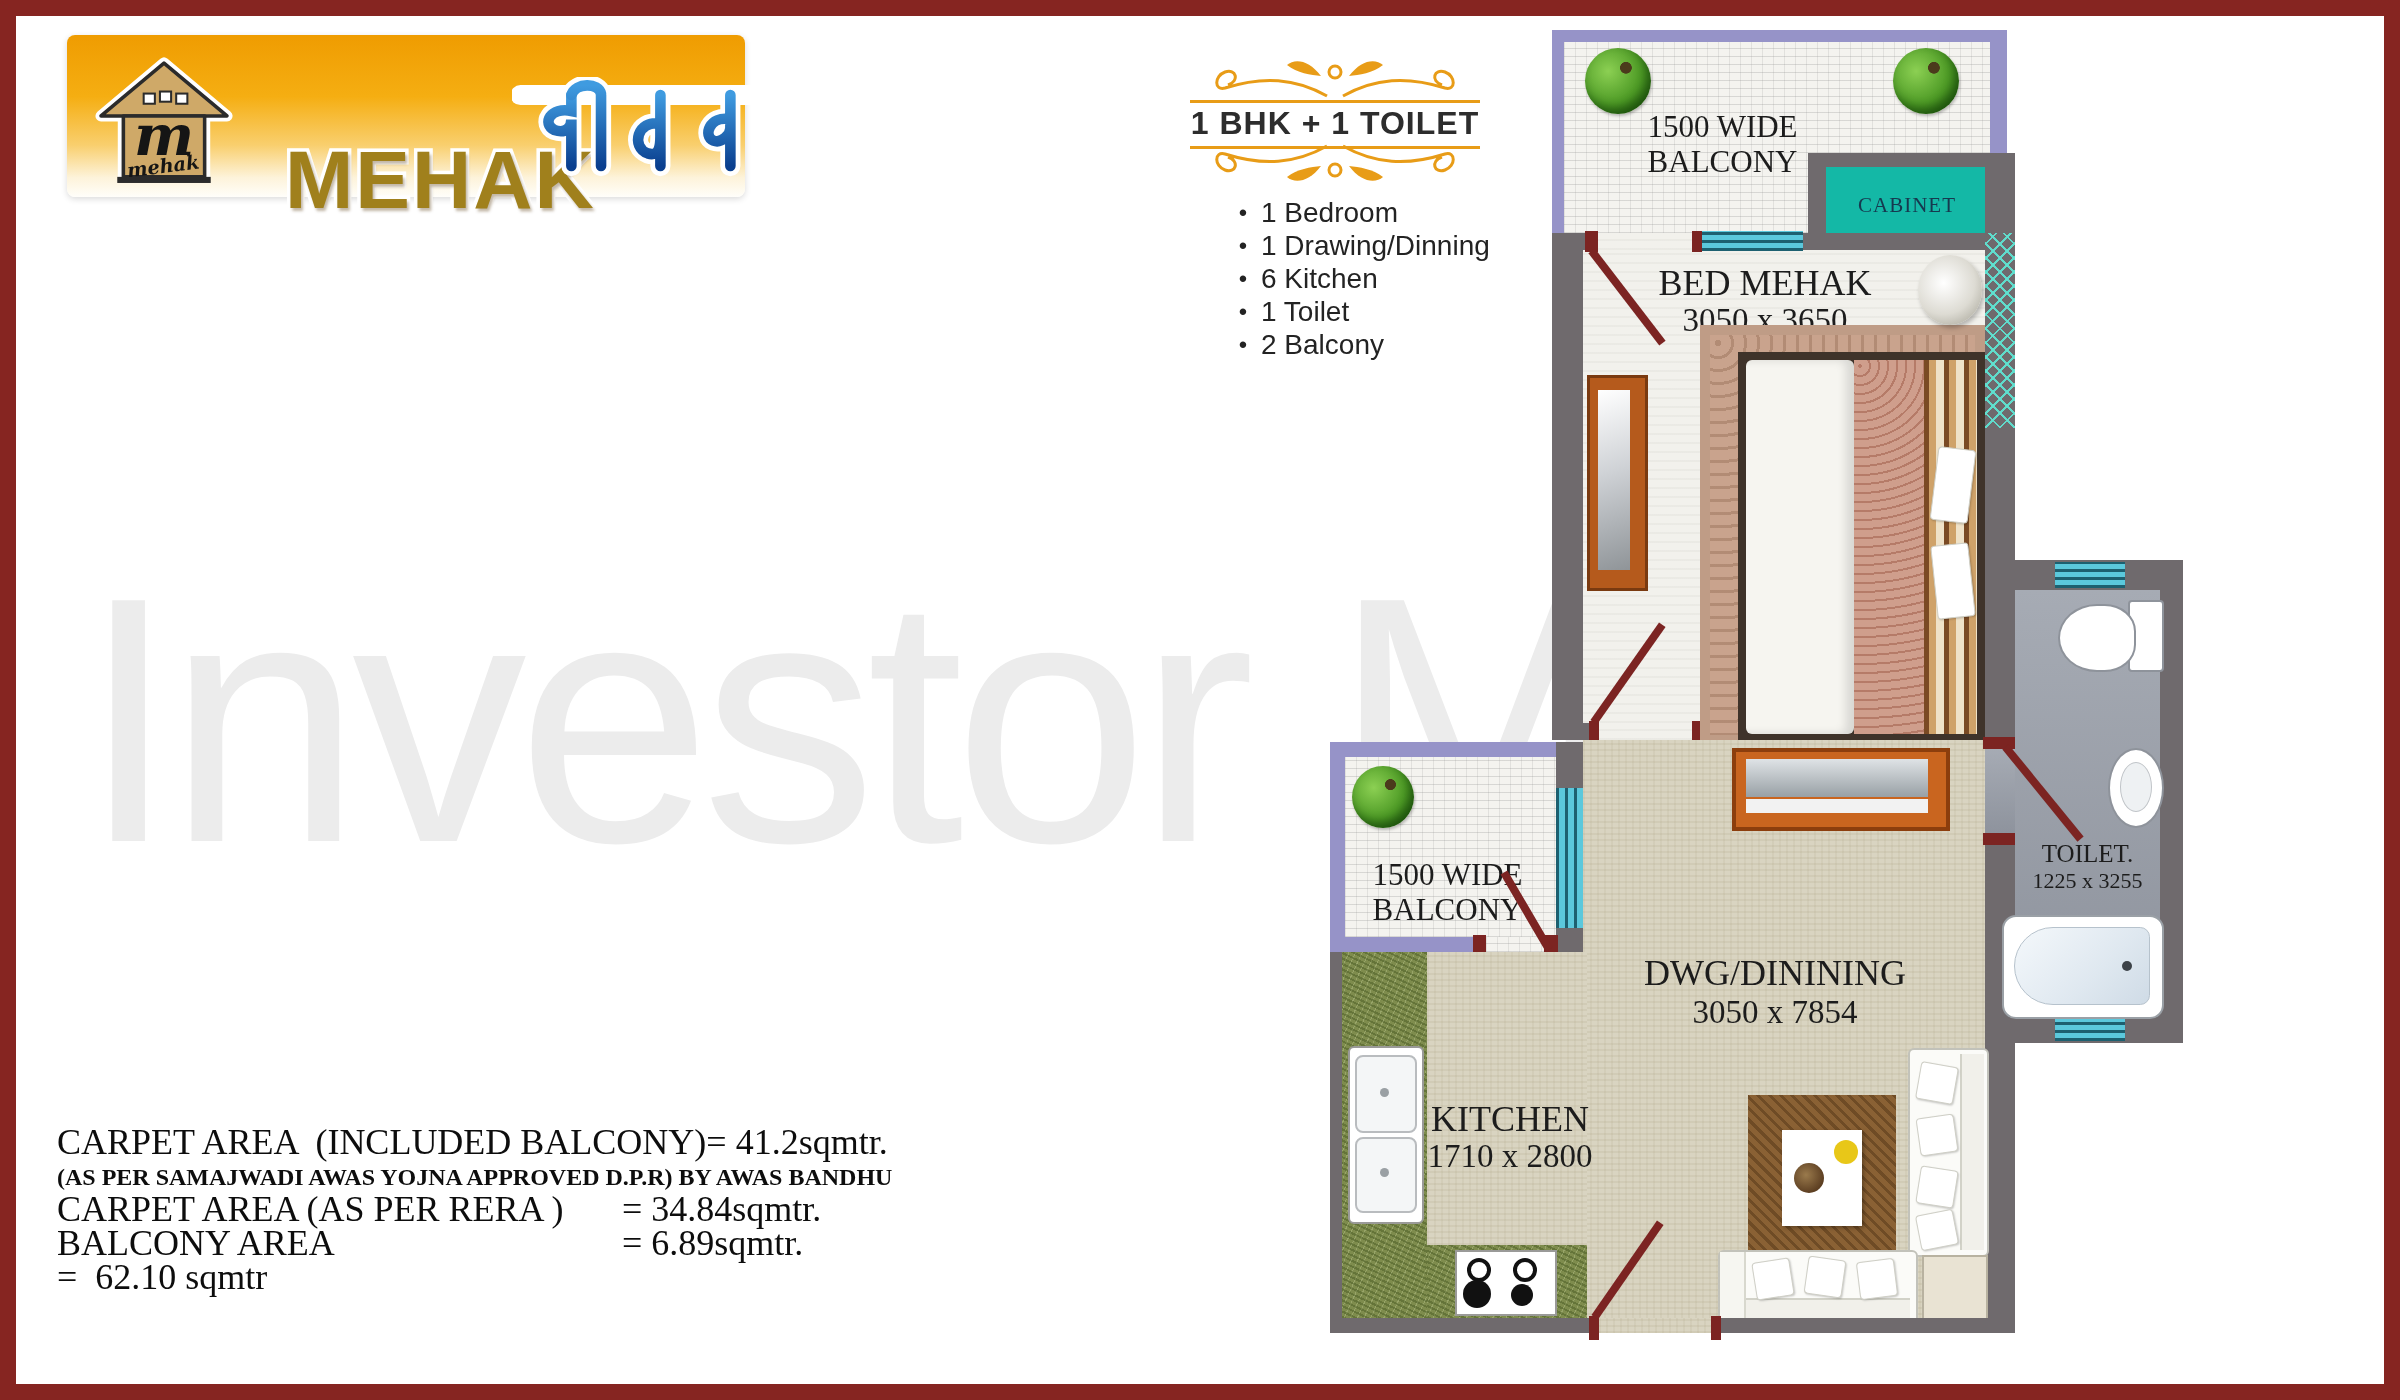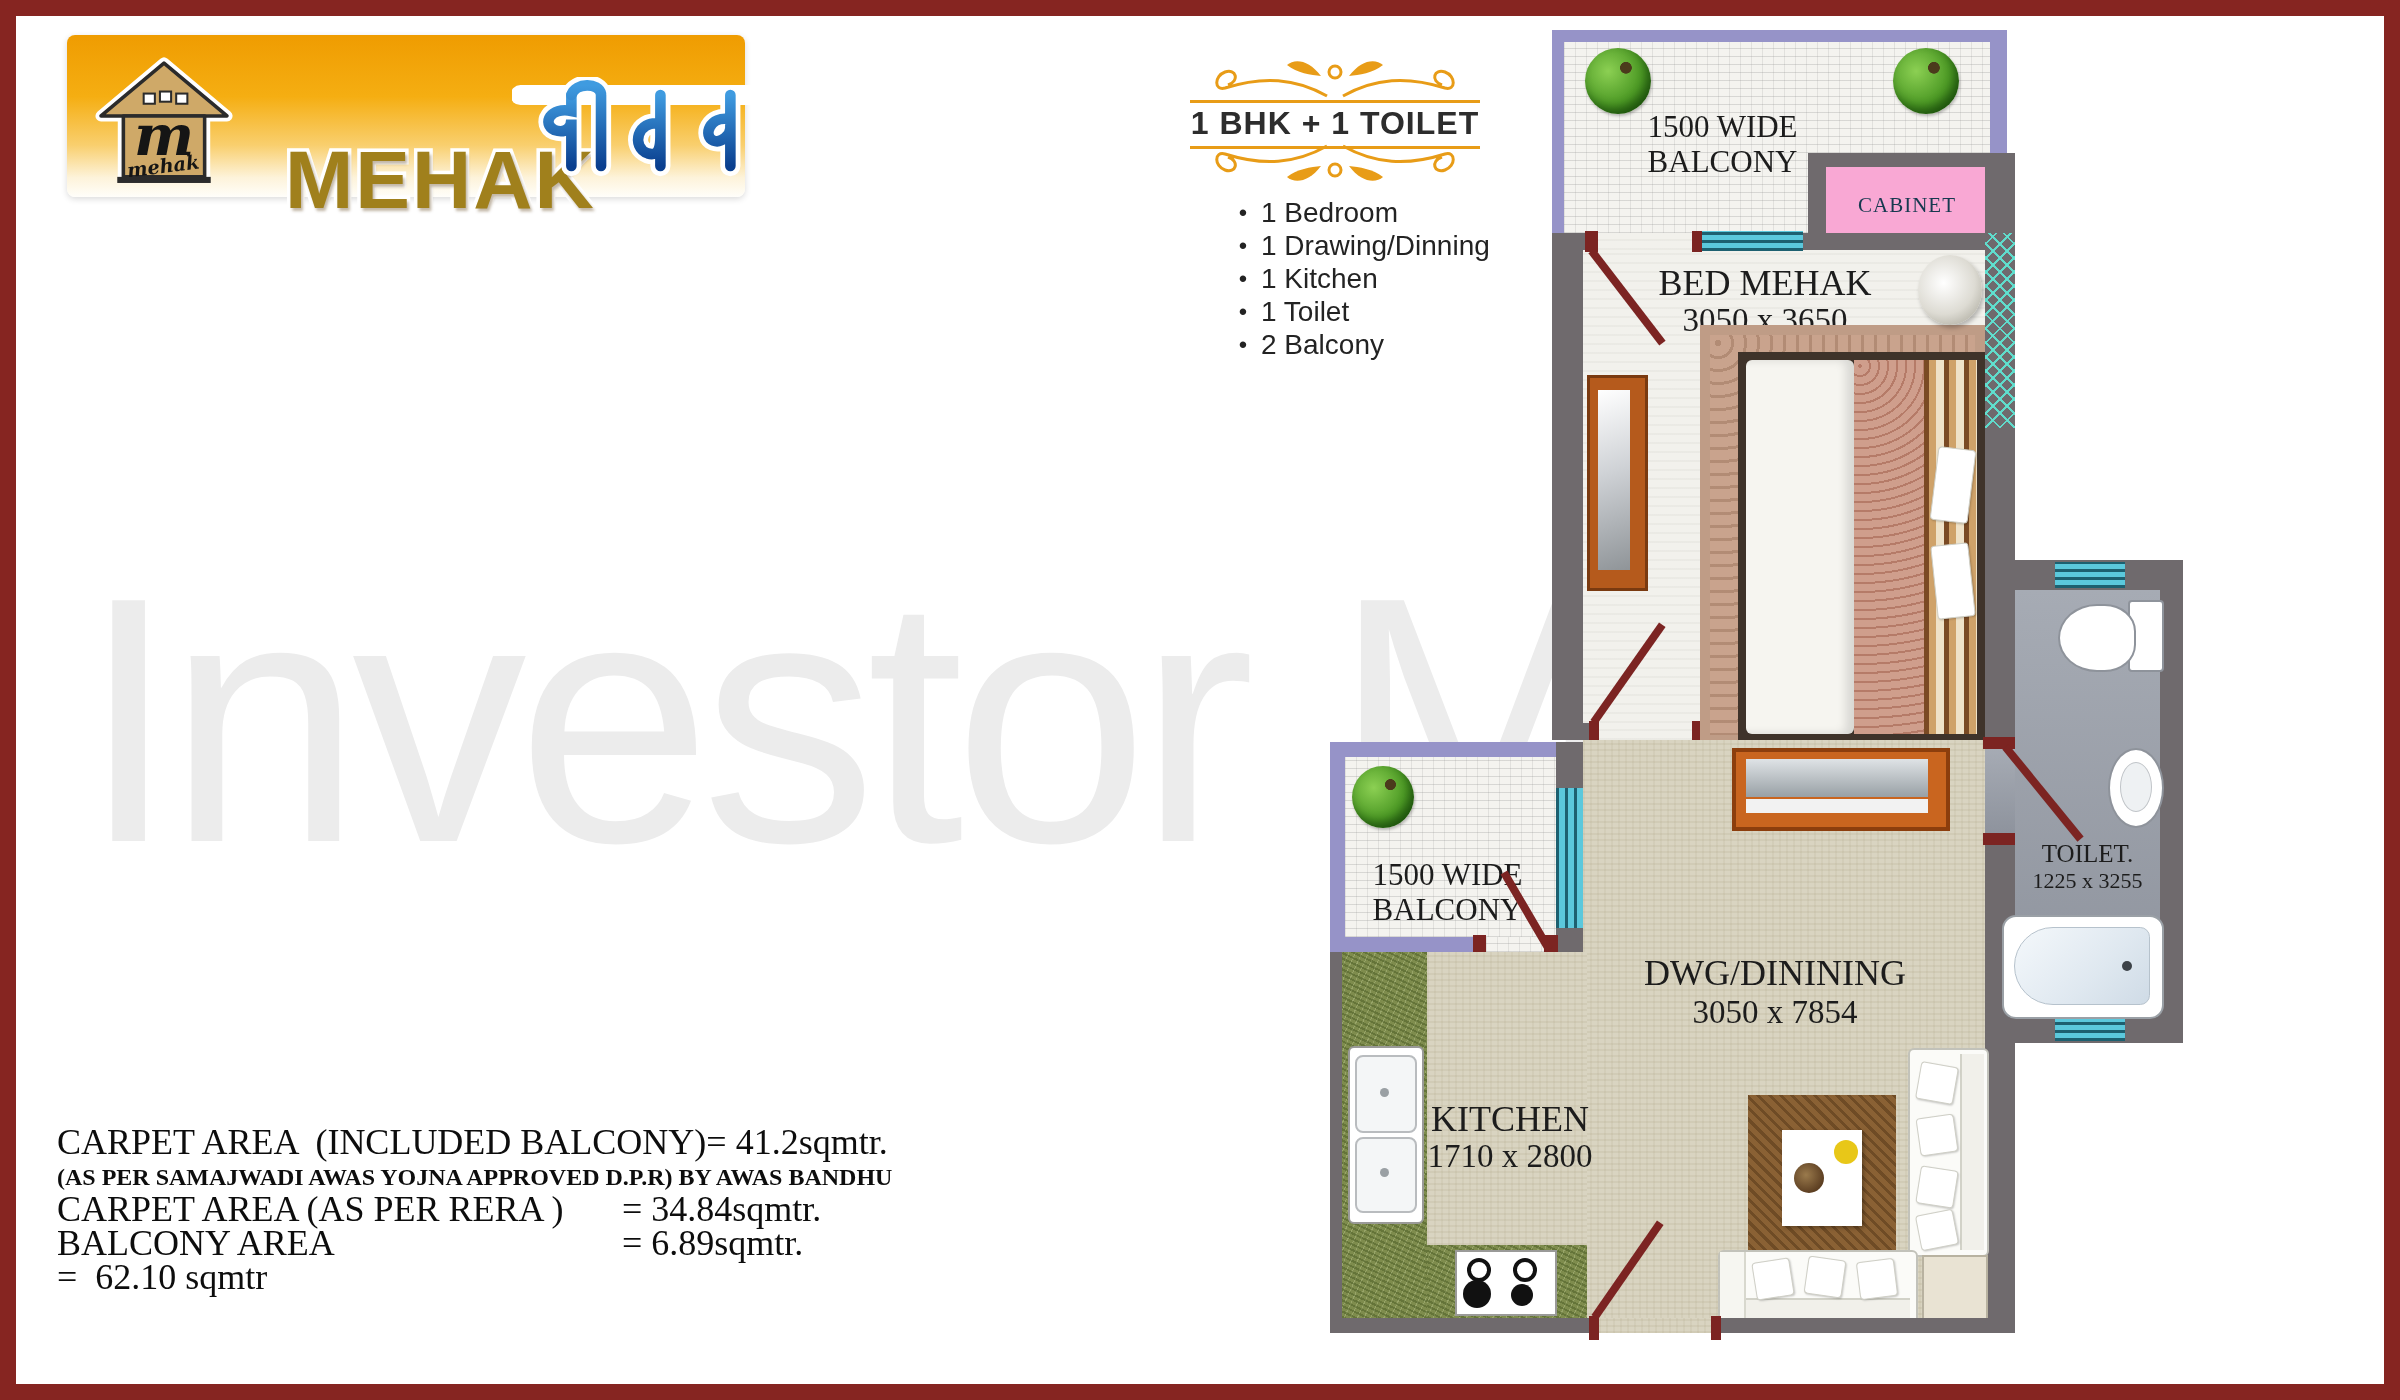--- a/index.html
+++ b/index.html
@@ -65,21 +65,21 @@
   .winv{background:repeating-linear-gradient(90deg,#1d6070 0 3px, transparent 3px 9px),#5bc8dc;}
   .post{background:#7c2422;}
   .mesh{background:
      repeating-linear-gradient(45deg, rgba(95,225,208,.95) 0 2px, transparent 2px 10px),
      repeating-linear-gradient(-45deg, rgba(95,225,208,.95) 0 2px, transparent 2px 10px),
      #6f6a6d;}
   .serif{font-family:"Liberation Serif", serif;color:#1c1c1c;text-align:center;white-space:nowrap;}
   .room-name{font-size:36px;}
   .room-dims{font-size:33px;}
   .balc-label{font-size:31px;line-height:35px;margin-top:14px;}
-  .cabinet-box{background:#f9a8d4;display:flex;align-items:center;justify-content:center;}
+  .cabinet-box{background:#14b8a6;display:flex;align-items:center;justify-content:center;}
   .cabinet-label{font-size:21px;color:#16394f;letter-spacing:1px;}
   .toilet-label{font-size:25px;}
   .toilet-dims{font-size:22px;}
   .plant{border-radius:50%;
     background:
       radial-gradient(circle at 62% 30%, #4b3a1c 0 9%, transparent 10%),
       radial-gradient(circle at 35% 35%, #8cd053, #4d9a25 55%, #2f6e13 85%, #275c0f);
     box-shadow:inset -4px -6px 10px rgba(0,40,0,.45), 1px 2px 3px rgba(0,0,0,.25);}
   .white-goods{background:#ffffff;border:2px solid #9a9a98;}
   .rug-bed{background:
@@ -167,21 +167,21 @@
   <div class="feat-row">
     <span class="feat-bullet">•</span>
     <span>1 Bedroom</span>
     </div>
   <div class="feat-row">
     <span class="feat-bullet">•</span>
     <span>1 Drawing/Dinning</span>
     </div>
   <div class="feat-row">
     <span class="feat-bullet">•</span>
-    <span>1 Kitchen</span>
+    <span>6 Kitchen</span>
     </div>
   <div class="feat-row">
     <span class="feat-bullet">•</span>
     <span>1 Toilet</span>
     </div>
   <div class="feat-row">
     <span class="feat-bullet">•</span>
     <span>2 Balcony</span>
     </div>
 </div>

